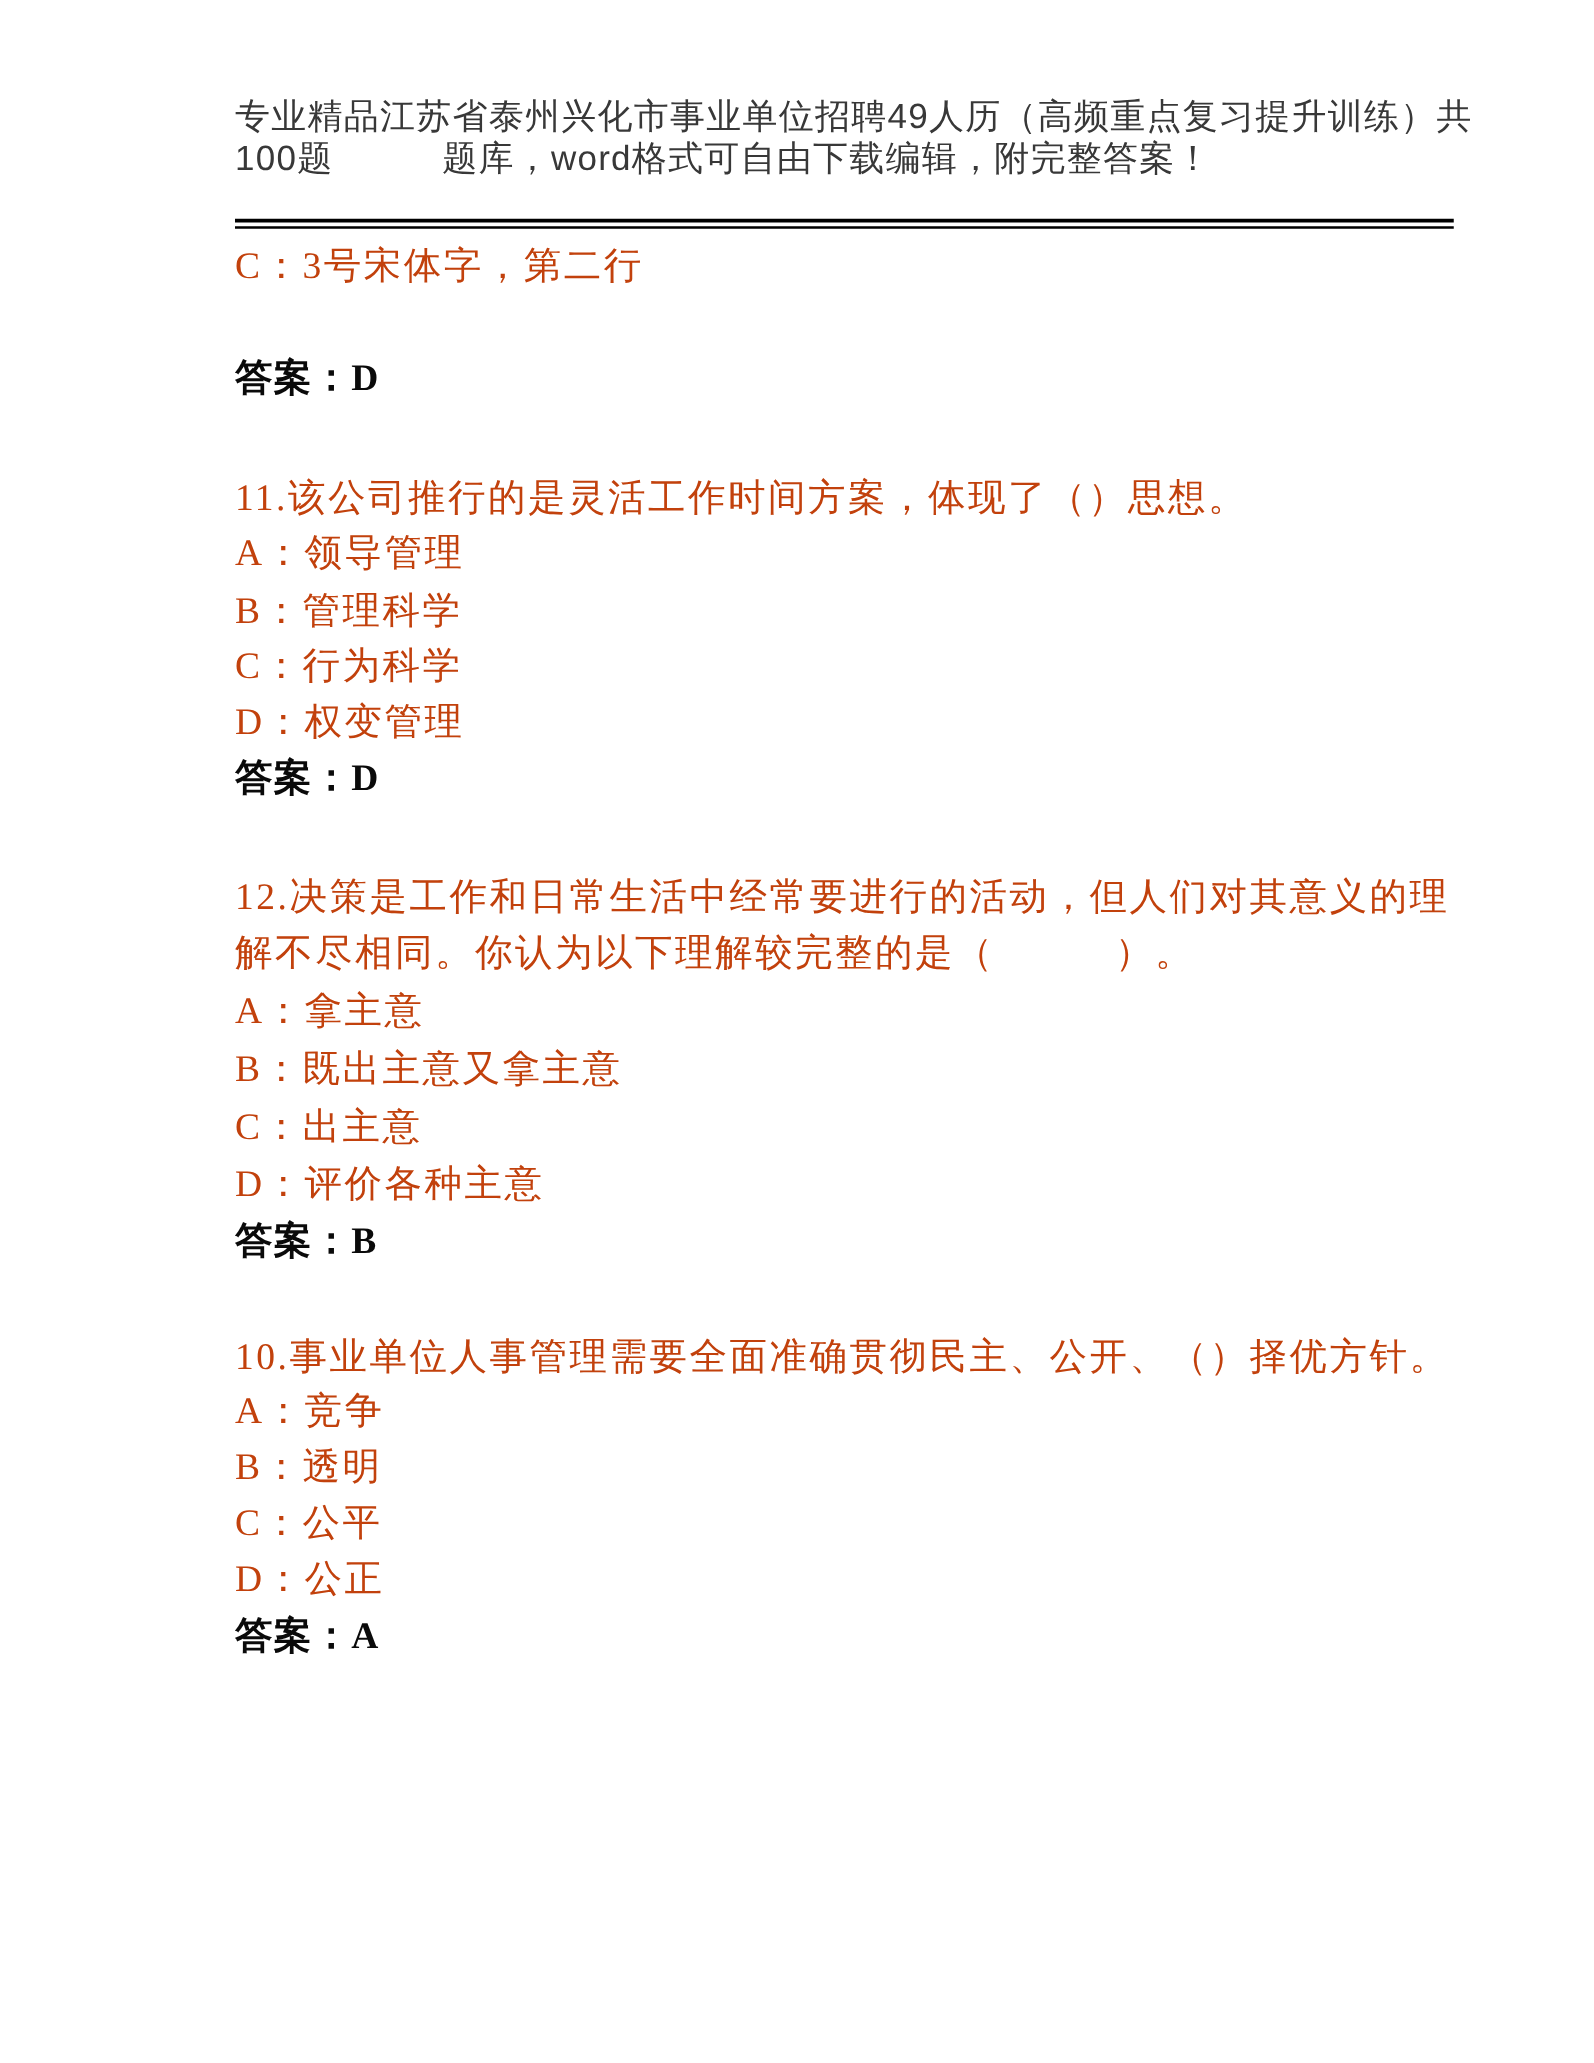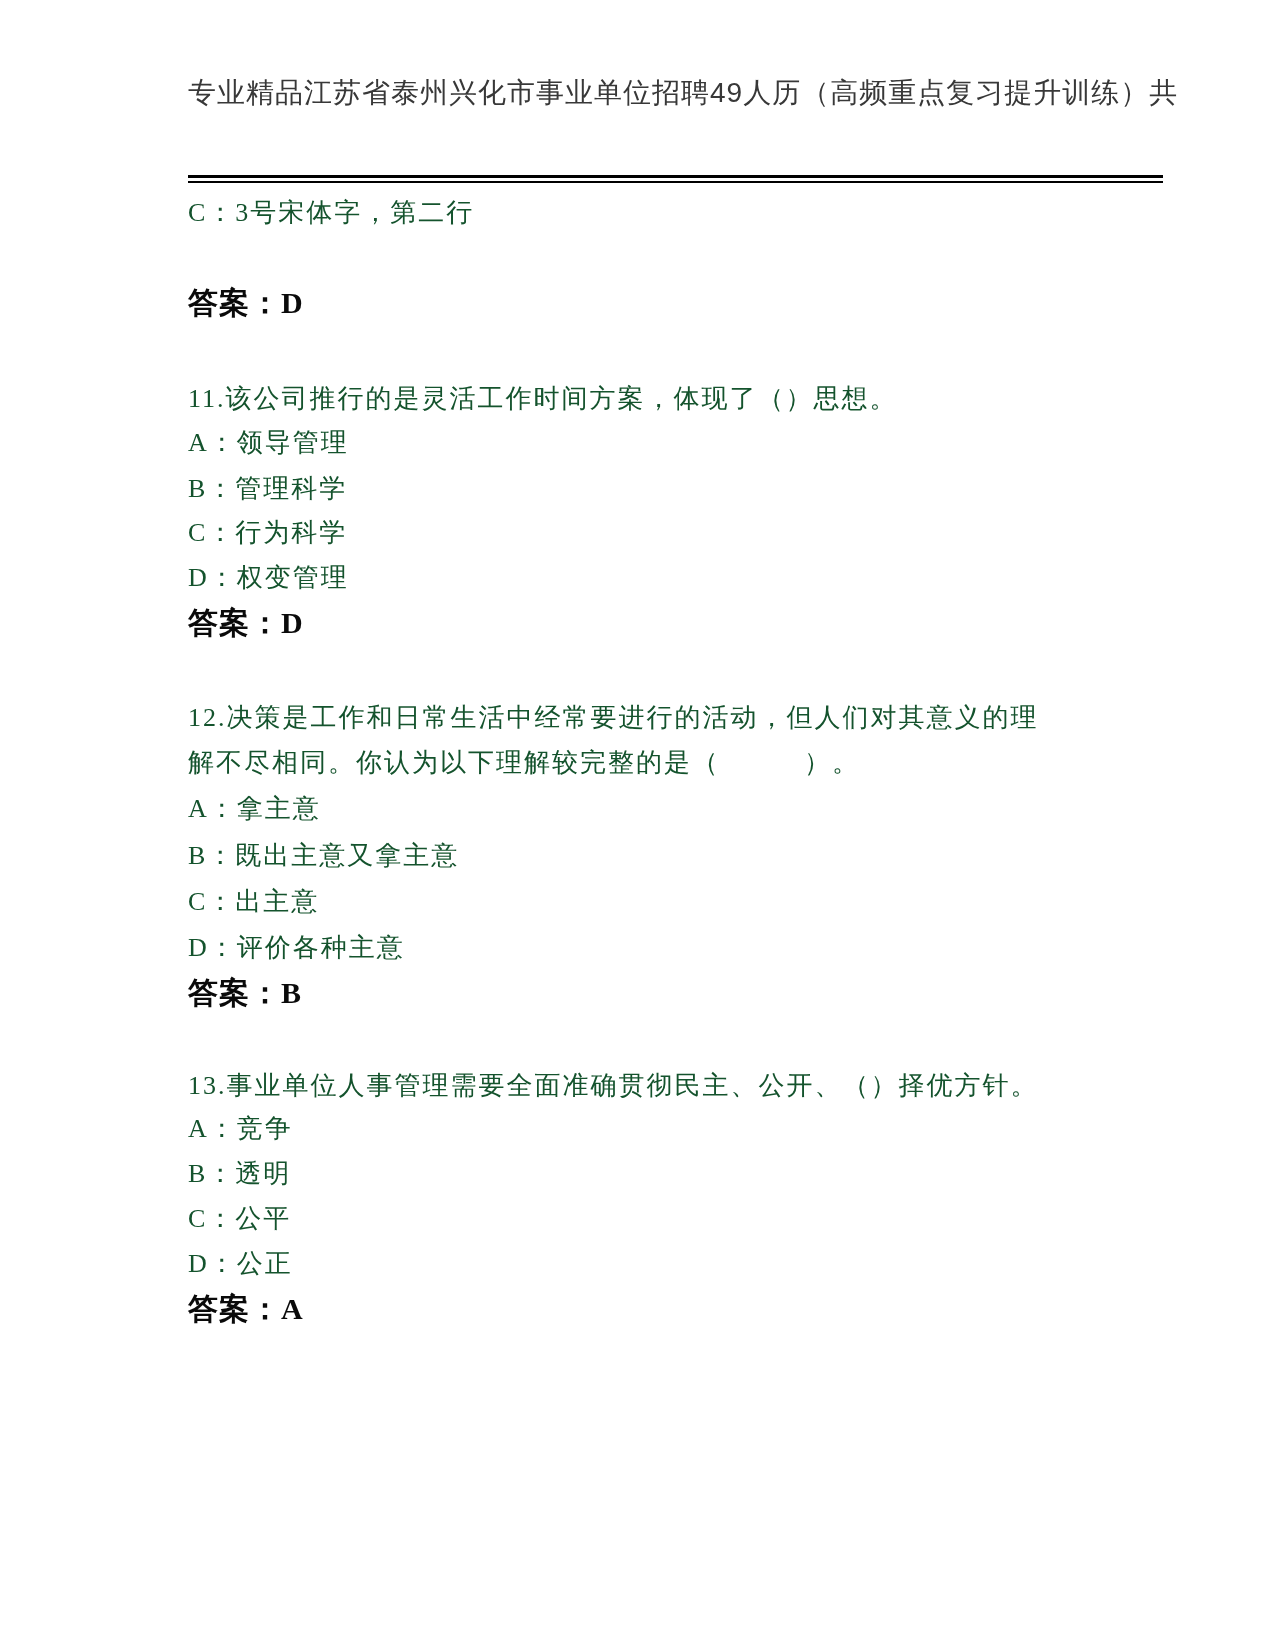--- a/index.html
+++ b/index.html
@@ -32,24 +32,24 @@
     top: 175px;
     width: 975px;
     height: 8px;
     box-sizing: border-box;
     border-top: 3px solid #000000;
     border-bottom: 2px solid #000000;
   }
   .body-line {
     position: absolute;
     left: 188px;
-    font-size: 26px;
+    font-size: 30px;
     line-height: 31px;
     letter-spacing: 2px;
-    color: #14532d;
+    color: #c2410c;
     white-space: pre;
     font-family: "Liberation Serif", "DejaVu Serif", serif;
   }
   .answer-line {
     position: absolute;
     left: 188px;
     font-size: 30px;
     line-height: 32px;
     letter-spacing: 1px;
     font-weight: bold;
@@ -57,41 +57,42 @@
     white-space: pre;
     font-family: Liberation Serif, serif;
   }
 </style>
 </head>
 <body>
 
 <div class="page">
 
   <div class="hline" style="top:76px">专业精品江苏省泰州兴化市事业单位招聘49人历（高频重点复习提升训练）共</div>
+  <div class="hline" style="top:110px">100题　　　题库，word格式可自由下载编辑，附完整答案！</div>
   <div class="header-rule"></div>
 
   <div class="body-line" style="top:197px">C：3号宋体字，第二行</div>
   <div class="answer-line" style="top:287px">答案：D</div>
 
   <div class="body-line" style="top:383px">11.该公司推行的是灵活工作时间方案，体现了（）思想。</div>
   <div class="body-line" style="top:427px">A：领导管理</div>
   <div class="body-line" style="top:473px">B：管理科学</div>
   <div class="body-line" style="top:517px">C：行为科学</div>
   <div class="body-line" style="top:562px">D：权变管理</div>
   <div class="answer-line" style="top:607px">答案：D</div>
 
   <div class="body-line" style="top:702px">12.决策是工作和日常生活中经常要进行的活动，但人们对其意义的理</div>
   <div class="body-line" style="top:747px">解不尽相同。你认为以下理解较完整的是（　　　）。</div>
   <div class="body-line" style="top:793px">A：拿主意</div>
   <div class="body-line" style="top:840px">B：既出主意又拿主意</div>
   <div class="body-line" style="top:886px">C：出主意</div>
   <div class="body-line" style="top:932px">D：评价各种主意</div>
   <div class="answer-line" style="top:977px">答案：B</div>
 
-  <div class="body-line" style="top:1070px">13.事业单位人事管理需要全面准确贯彻民主、公开、（）择优方针。</div>
+  <div class="body-line" style="top:1070px">10.事业单位人事管理需要全面准确贯彻民主、公开、（）择优方针。</div>
   <div class="body-line" style="top:1113px">A：竞争</div>
   <div class="body-line" style="top:1158px">B：透明</div>
   <div class="body-line" style="top:1203px">C：公平</div>
   <div class="body-line" style="top:1248px">D：公正</div>
   <div class="answer-line" style="top:1293px">答案：A</div>
 
 
 </div>
 
 </body></html>

